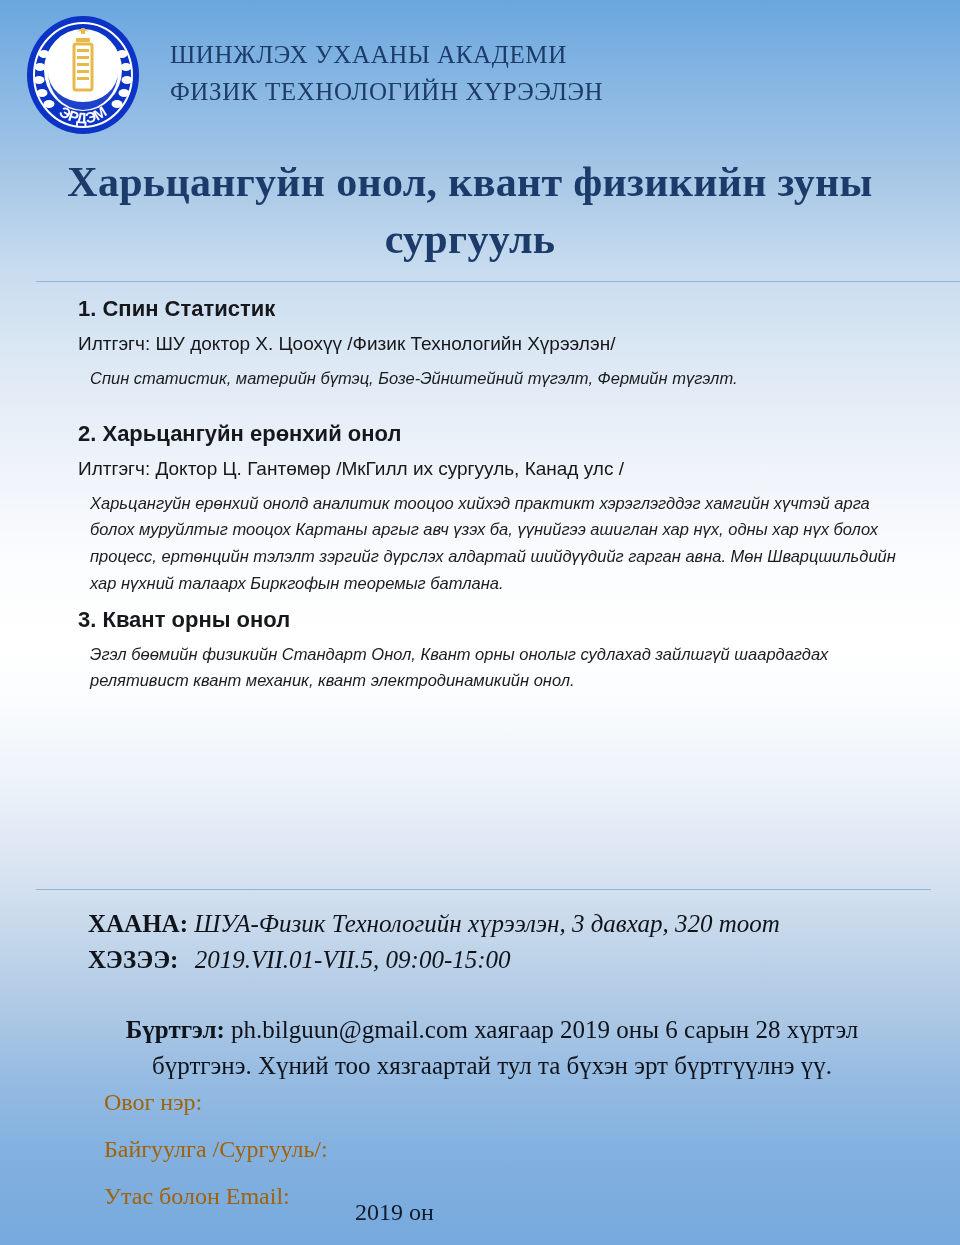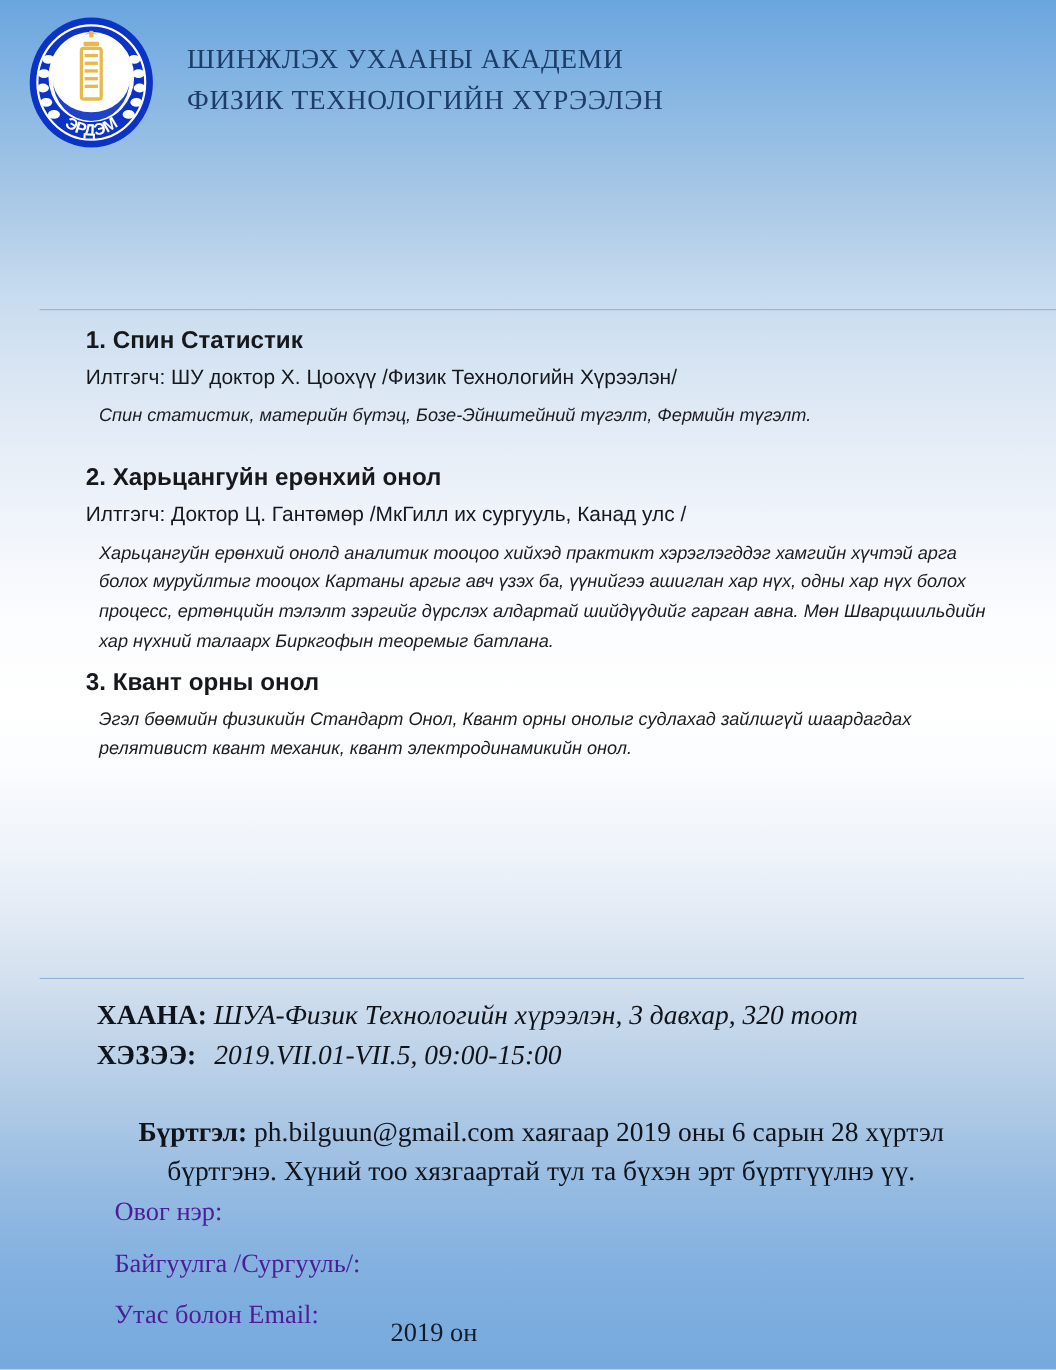--- a/index.html
+++ b/index.html
@@ -157,21 +157,21 @@
     font-size: 25px;
     line-height: 1.44;
   }
   .reg-label { font-weight: bold; }
 
   .form-fields {
     position: absolute;
     top: 1090px;
     left: 104px;
     font-family: "Liberation Serif", serif;
-    color: #4c1d95;
+    color: #a16207;
   }
   .form-field {
     font-size: 24px;
     line-height: 1.0;
     margin-bottom: 23px;
   }
 
   .footer-year {
     position: absolute;
     top: 1199px;
@@ -226,20 +226,21 @@
         </svg>
       </div>
     </div>
 
     <div class="org-titles">
       <div class="org-line">ШИНЖЛЭХ УХААНЫ АКАДЕМИ</div>
       <div class="org-line">ФИЗИК ТЕХНОЛОГИЙН ХҮРЭЭЛЭН</div>
     </div>
   </div>
 
+  <div class="main-title">Харьцангуйн онол, квант физикийн зуны сургууль</div>
 
   <div class="divider top"></div>
   <div class="divider bottom"></div>
 
   <div class="sections">
 
     <div class="section sec-gap-1">
       <div class="sec-title">1. Спин Статистик</div>
       <div class="sec-speaker">Илтгэгч: ШУ доктор Х. Цоохүү /Физик Технологийн Хүрээлэн/</div>
       <div class="sec-desc">Спин статистик, материйн бүтэц, Бозе-Эйнштейний түгэлт, Фермийн түгэлт.</div>

